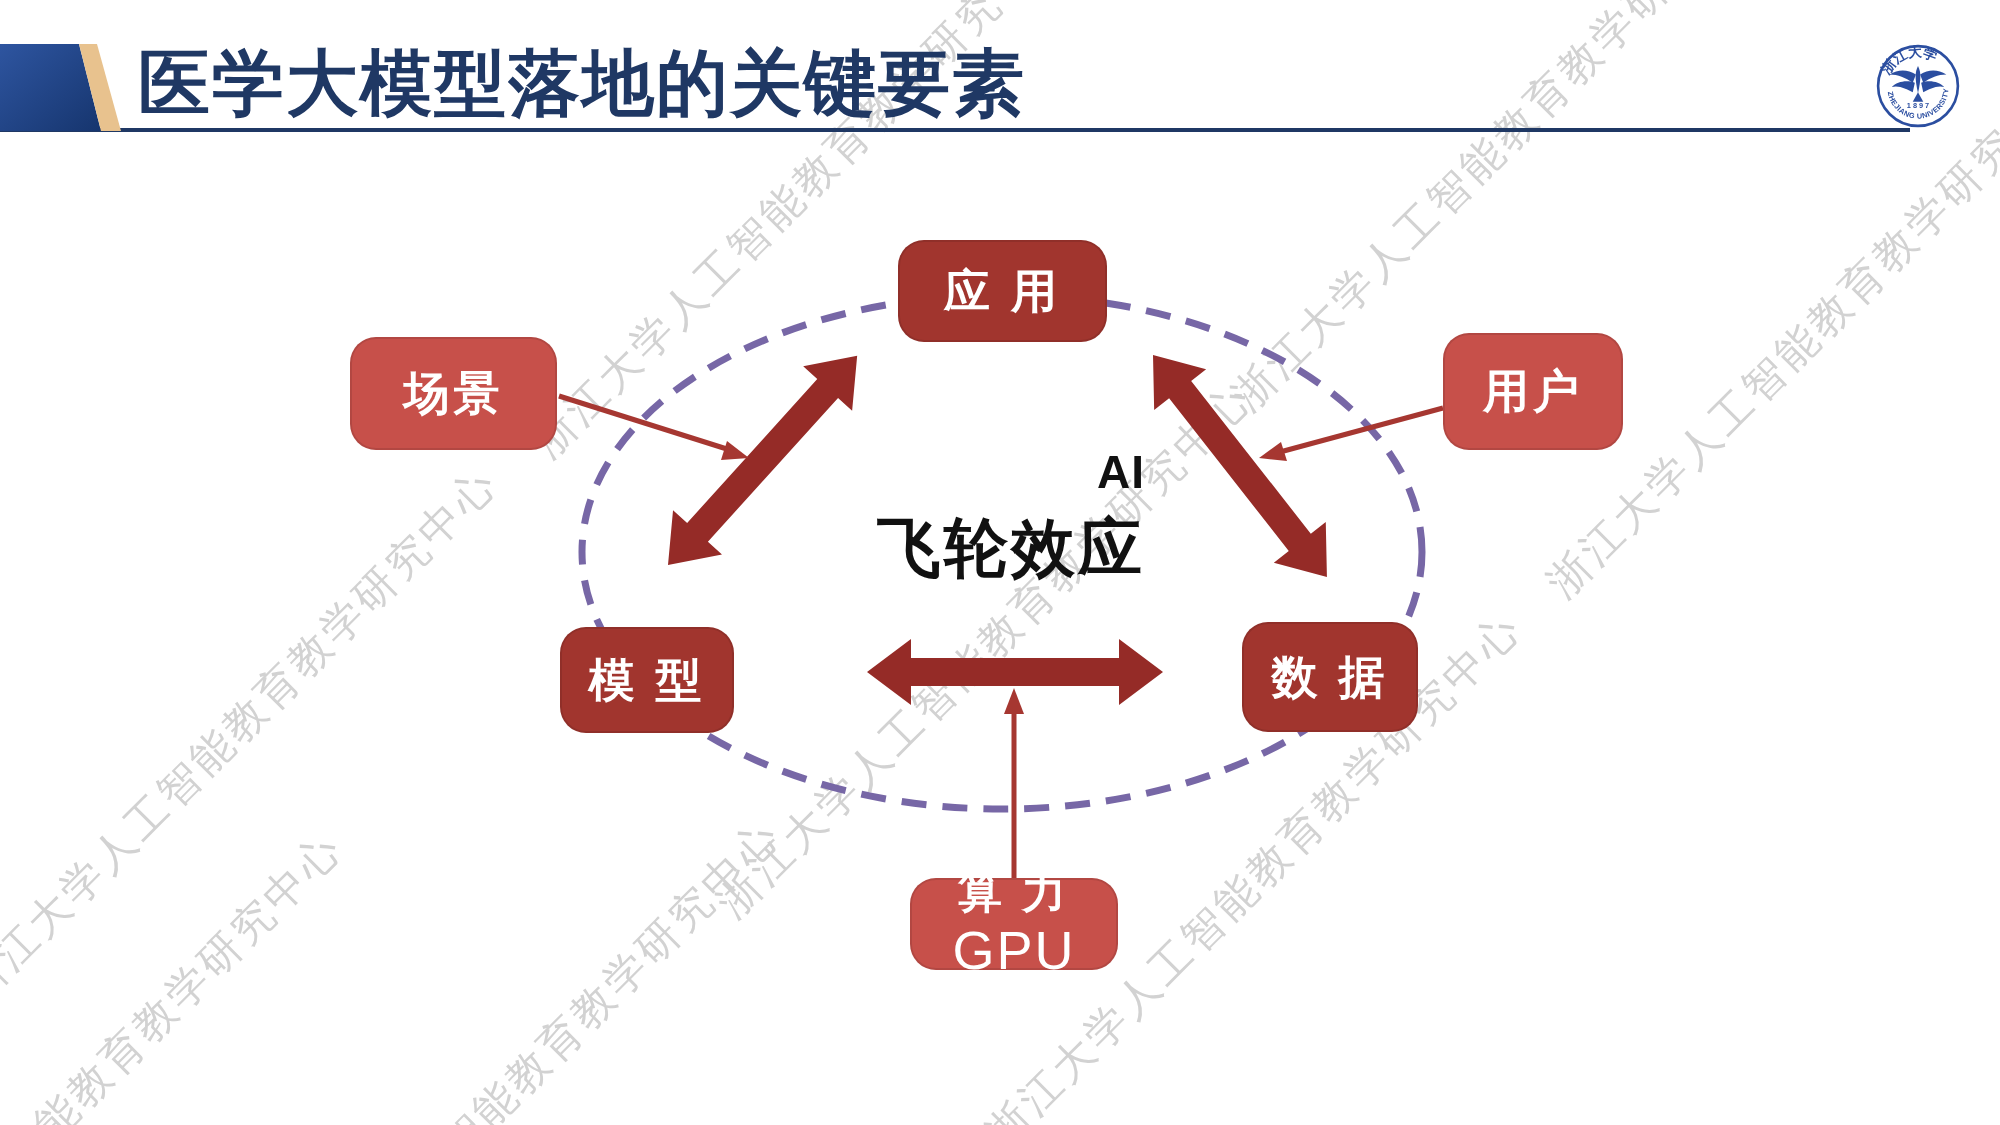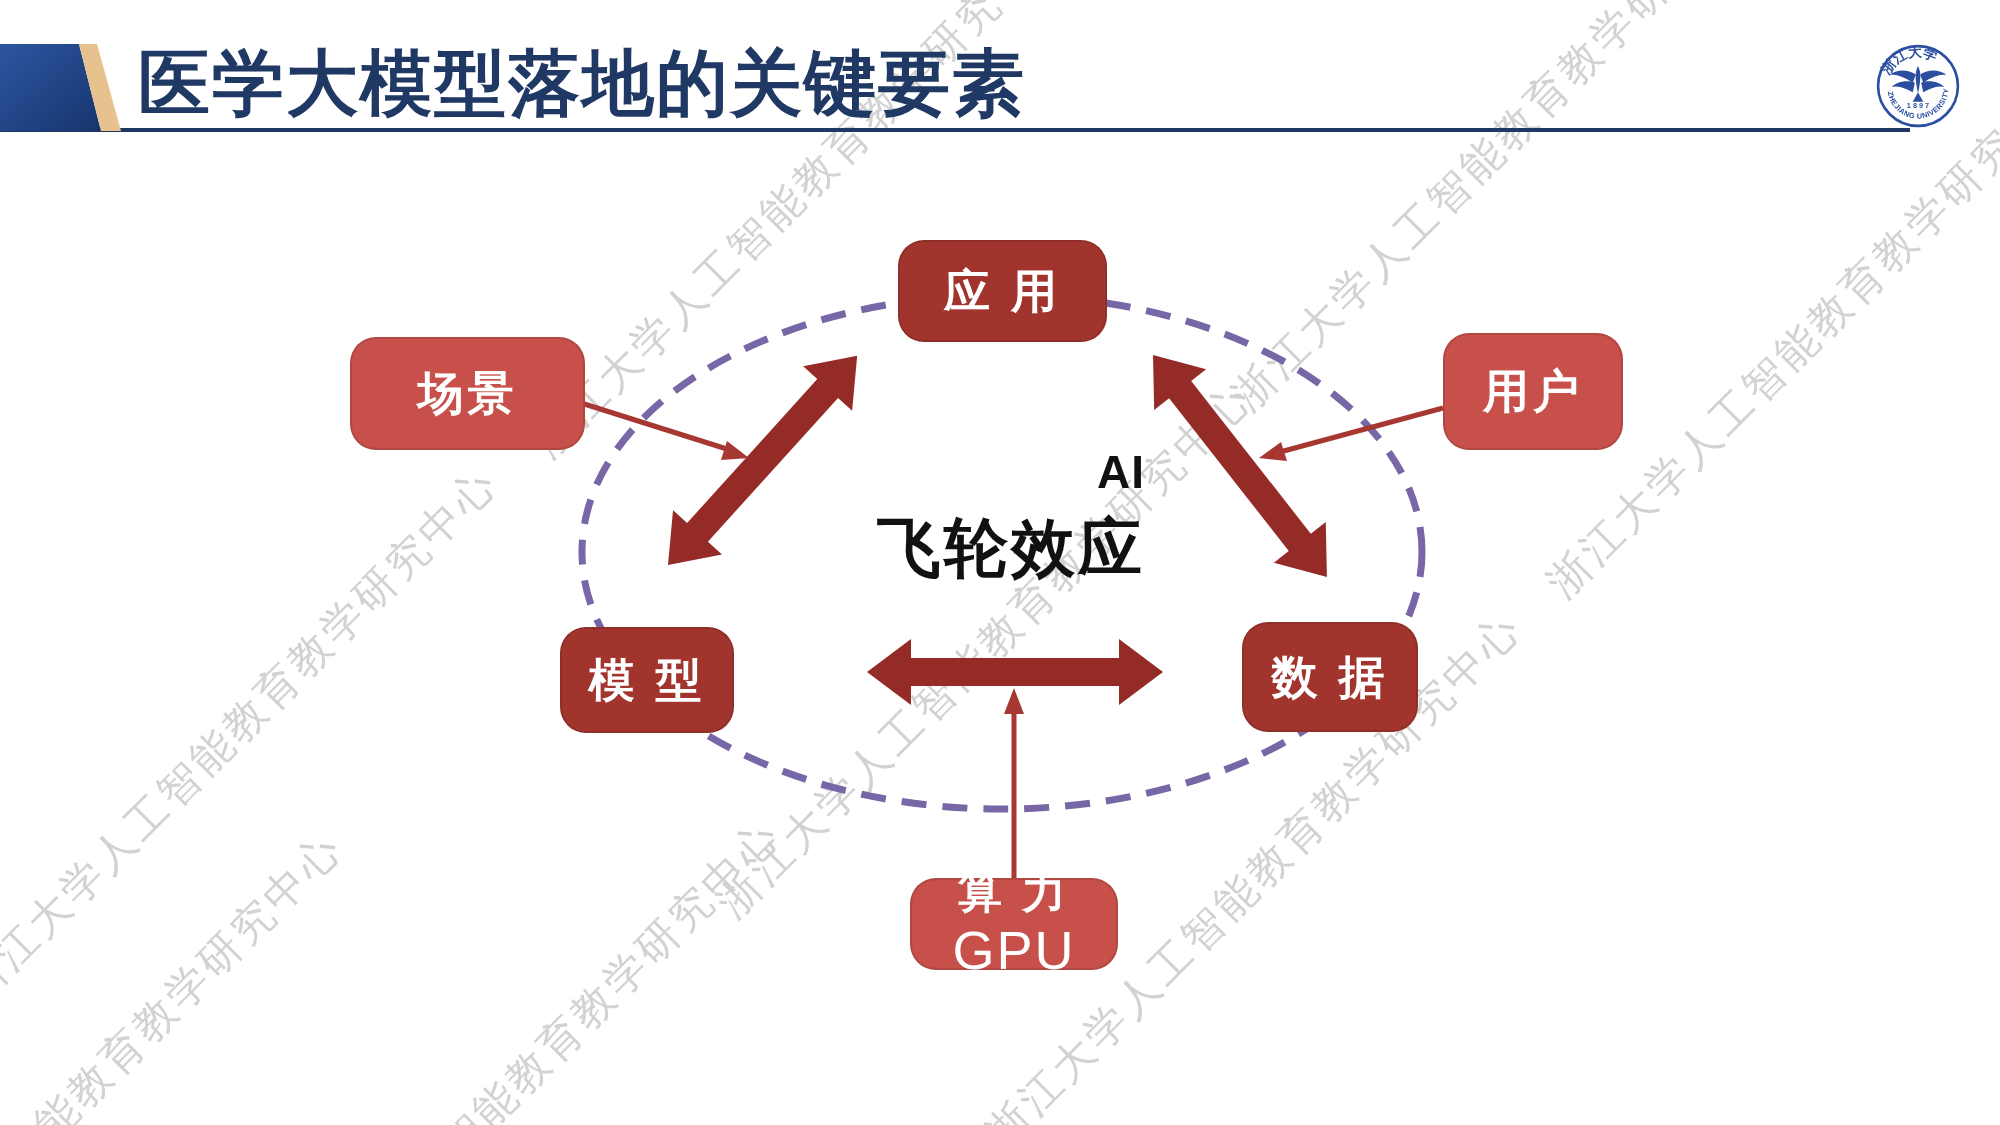--- a/index.html
+++ b/index.html
@@ -78,21 +78,21 @@
 
     <g>
       <line x1="1014" y1="885" x2="1014" y2="710" stroke="var(--thin-arrow)" stroke-width="5"></line>
       <polygon fill="var(--thin-arrow)" points="1014,688 1004,714 1024,714"></polygon>
     </g>
   </svg>
 
   <div class="node dark" style="left:898px;top:240px;width:209px;height:102px">
     <span>应 用</span>
   </div>
-  <div class="node light" style="left:350px;top:337px;width:235px;height:113px">
+  <div class="node light" style="left:350px;top:337px;width:207px;height:113px">
     <span>场景</span>
   </div>
   <div class="node light" style="left:1443px;top:333px;width:180px;height:117px">
     <span>用户</span>
   </div>
   <div class="node dark" style="left:560px;top:627px;width:174px;height:106px">
     <span>模 型</span>
   </div>
   <div class="node dark" style="left:1242px;top:622px;width:176px;height:110px">
     <span>数 据</span>

